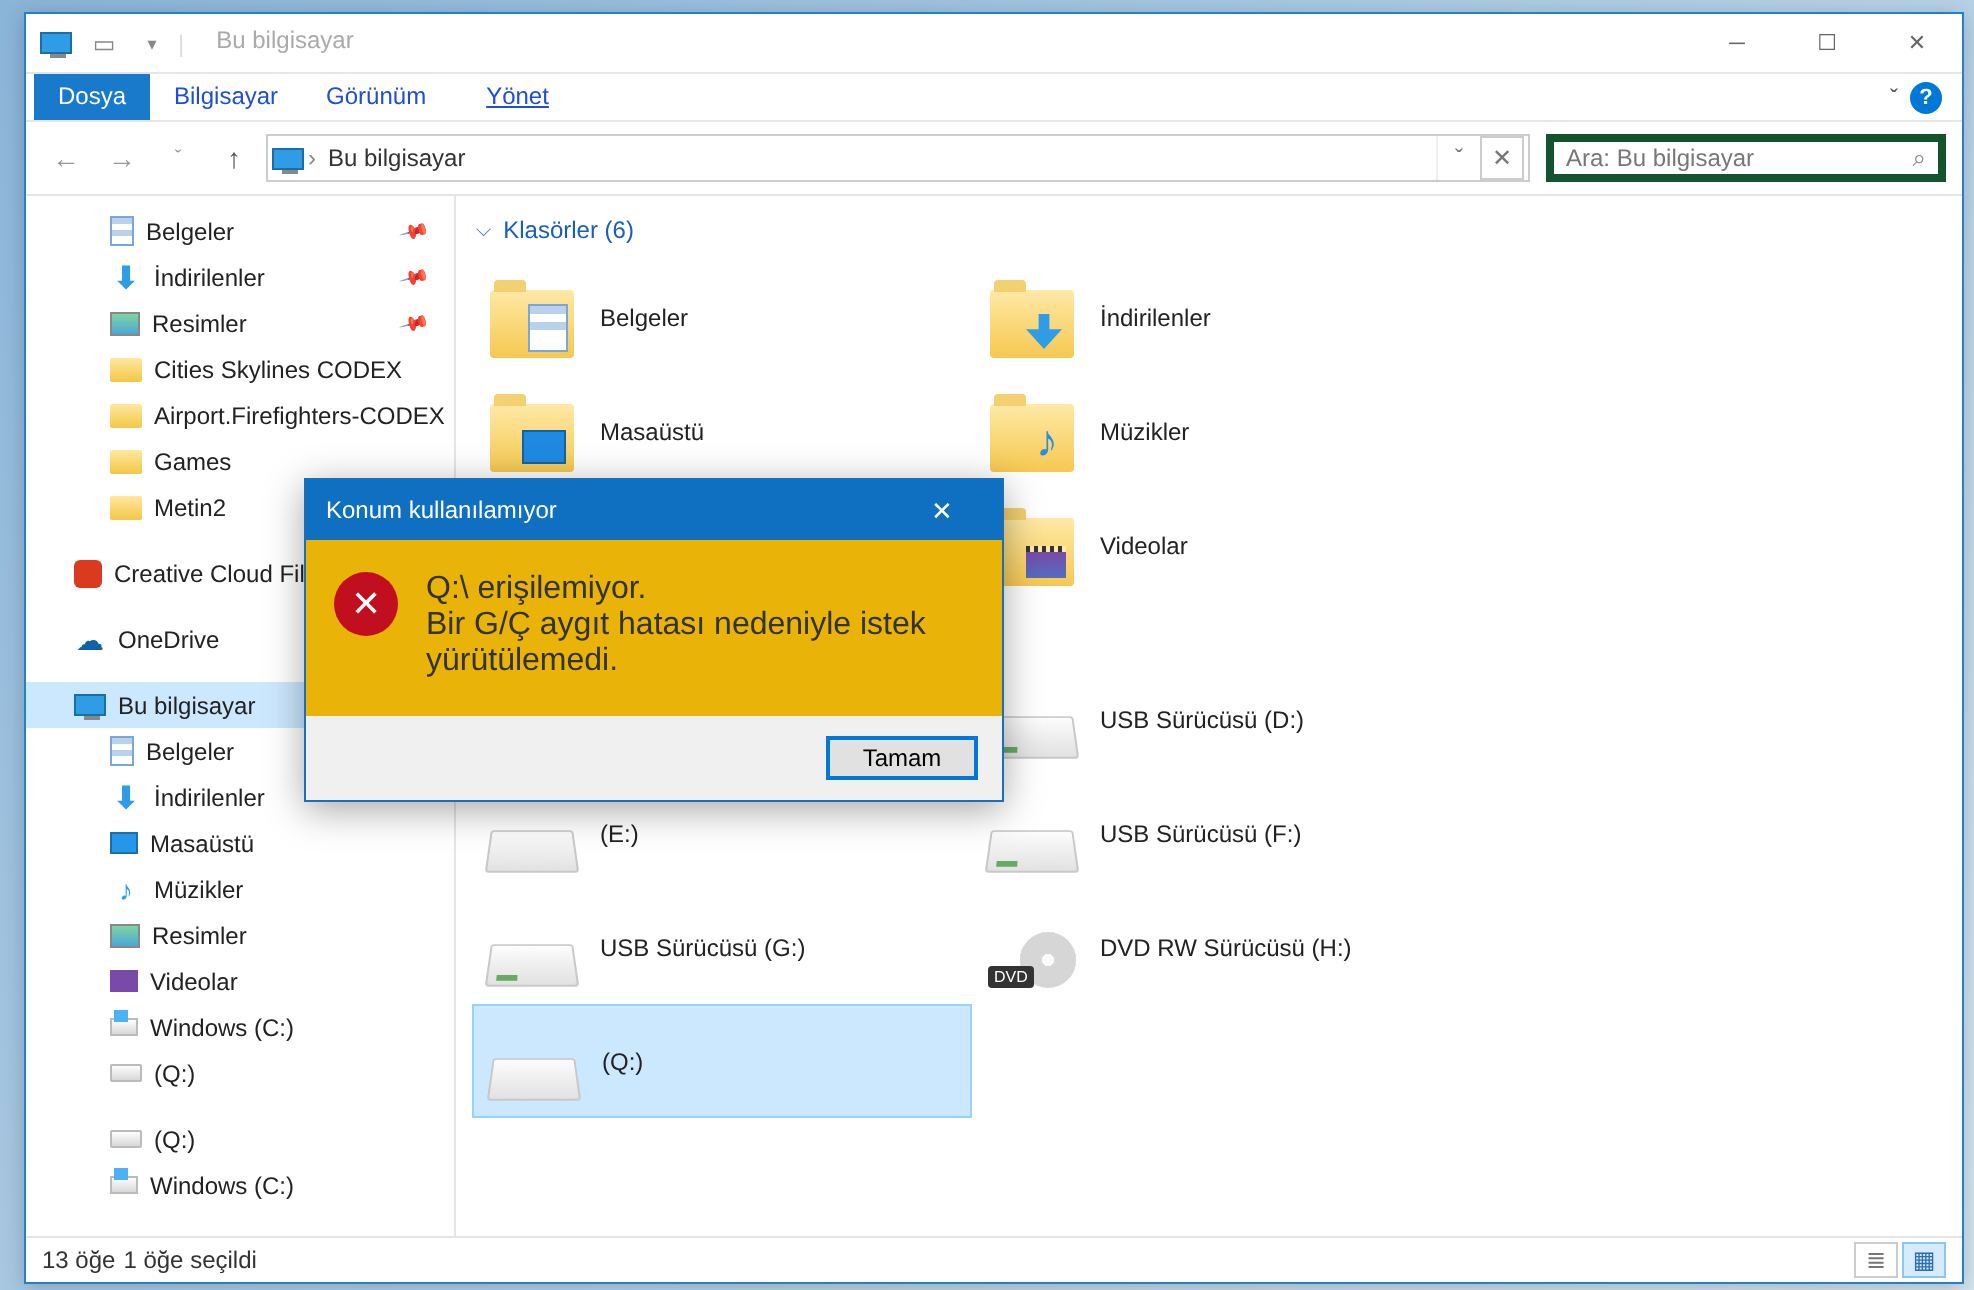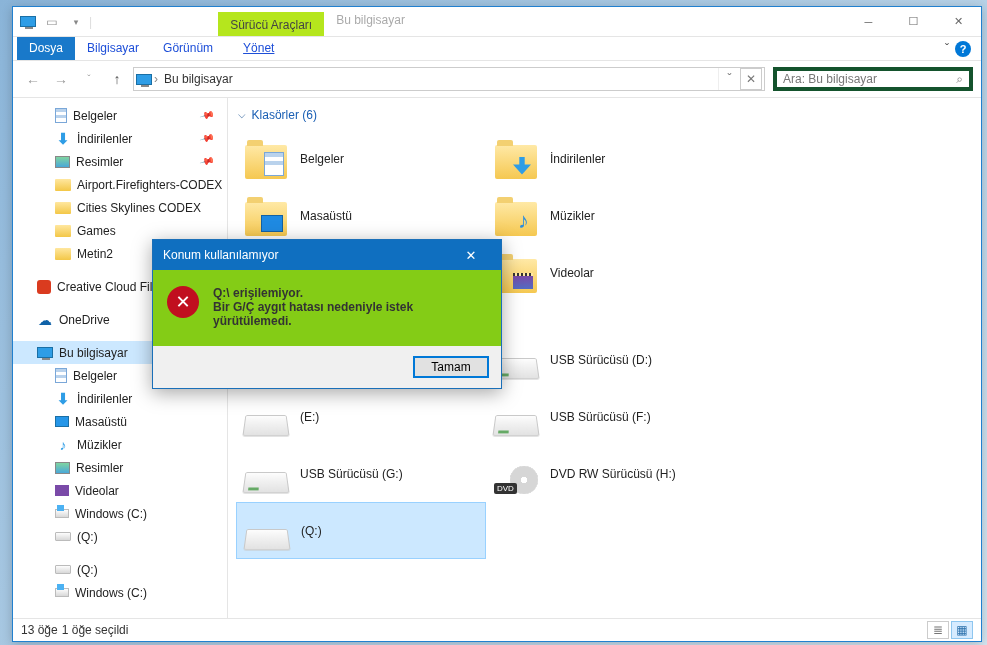--- a/index.html
+++ b/index.html
@@ -42,26 +42,26 @@
 .grid { display:flex; flex-wrap:wrap; }
 .item { width: 250px; height:57px; display:flex; align-items:center; gap:10px; padding:2px 6px;}
 .item.selected { background:#cce8ff; border:1px solid #99d1ff;}
 .item .big-icon { width:48px; height:40px; display:flex; align-items:flex-end; justify-content:center;}
 .item .lbl { font-size:12px; color:#222;}
 .status { height:23px; border-top:1px solid #e5e5e5; display:flex; align-items:center; padding:0 8px; font-size:12px; color:#333; gap:4px;}
 .status .views { margin-left:auto; display:flex; gap:2px;}
 .status .views .vb{ width:22px; height:18px; border:1px solid #ccc; display:flex;align-items:center;justify-content:center; color:#777;}
 .status .views .vb.active{ background:#d6ebff; border-color:#8ec6ef; color:#2a6fab;}
 
-.dialog { position:absolute; left:152px; top:239px; width:350px; background:#84cc16; border:1px solid #1a6fb8; box-shadow: 0 4px 18px rgba(0,0,0,0.35); z-index:10;}
+.dialog { position:absolute; left:152px; top:239px; width:350px; background:#eab308; border:1px solid #1a6fb8; box-shadow: 0 4px 18px rgba(0,0,0,0.35); z-index:10;}
 .dialog .dlg-title { height:30px; background:#0f6fc0; color:#fff; display:flex; align-items:center; padding:0 10px; font-size:12px;}
 .dialog .dlg-close { margin-left:auto; width:40px; text-align:center; font-size:13px;}
 .dialog .dlg-body { padding: 16px 14px 18px; display:flex; gap:14px;}
 .dialog .err-icon { width:32px; height:32px; border-radius:50%; background:#c10f1f; display:flex; align-items:center; justify-content:center; color:#fff; font-size:18px; flex-shrink:0;}
-.dialog .msgs { font-size:12px; color:#333;font-weight:bold;}
+.dialog .msgs { font-size:16px; color:#333;}
 .dialog .msgs .m2 { }
 .dialog .dlg-foot { background:#f0f0f0; padding:10px 12px; display:flex; justify-content:flex-end;}
 .dialog .dlg-foot button { min-width:76px; height:22px; background:#e1e1e1; border:2px solid #0078d7; font-size:12px;}
 
 .folder-y { width:42px; height:34px; background: linear-gradient(#ffe9a6,#f5c851); border-radius:2px; position:relative;}
 .folder-y::before{content:"";position:absolute;top:-5px;left:2px;width:16px;height:6px;background:#f3d071;border-radius:2px 2px 0 0;}
 .folder-doc::after{content:"";position:absolute;right:3px;bottom:3px;width:18px;height:22px;background:#fff;border:1px solid #7aa7d8; box-shadow:inset 0 4px 0 #b9d2ec, inset 0 8px 0 #fff, inset 0 12px 0 #b9d2ec;}
 .folder-dl::after{content:"";position:absolute;right:6px;bottom:4px;width:18px;height:18px;background:#2e9de6;clip-path:polygon(35% 0,65% 0,65% 45%,100% 45%,50% 100%,0 45%,35% 45%);}
 .folder-mus::after{content:"♪";position:absolute;right:8px;bottom:2px;font-size:22px;color:#2d8ddc;}
 .folder-vid::after{content:"";position:absolute;right:4px;bottom:4px;width:20px;height:16px;background:repeating-linear-gradient(90deg,#333 0 2px,#ffe9a6 2px 4px),linear-gradient(#7a4aa8,#4a74c8);background-size:100% 3px,100% 100%; background-position:0 0,0 3px; background-repeat:no-repeat;}
@@ -95,23 +95,20 @@
 
   <div class="titlebar">
     <div class="qat">
       <span class="icon">
           <span class="ti ti-pc"></span>
         </span>
       <span class="icon" style="color:#888;">▭</span>
       <span class="icon" style="color:#888;font-size:9px;">▾</span>
       <span style="color:#ddd;">|</span>
     </div>
-    <div class="ctx-tab-wrap">
-        <div class="ctx-tab">Sürücü Araçları</div>
-      </div>
     <div class="title">Bu bilgisayar</div>
     <div class="controls">
       <div>─</div>
       <div>☐</div>
       <div class="close">✕</div>
     </div>
   </div>
 
   <div class="ribbon-tabs">
     <div class="tab file">Dosya</div>
@@ -156,25 +153,25 @@
           <span>İndirilenler</span>
           <span class="pin">📌</span>
         </div>
         <div class="node">
           <span class="ti ti-pic"></span>
           <span>Resimler</span>
           <span class="pin">📌</span>
         </div>
         <div class="node">
           <span class="ti ti-folder"></span>
+          <span>Cities Skylines CODEX</span>
+        </div>
+        <div class="node">
+          <span class="ti ti-folder"></span>
           <span>Airport.Firefighters-CODEX</span>
-        </div>
-        <div class="node">
-          <span class="ti ti-folder"></span>
-          <span>Cities Skylines CODEX</span>
         </div>
         <div class="node">
           <span class="ti ti-folder"></span>
           <span>Games</span>
         </div>
         <div class="node">
           <span class="ti ti-folder"></span>
           <span>Metin2</span>
         </div>
         <div style="height: 10px;"></div>

